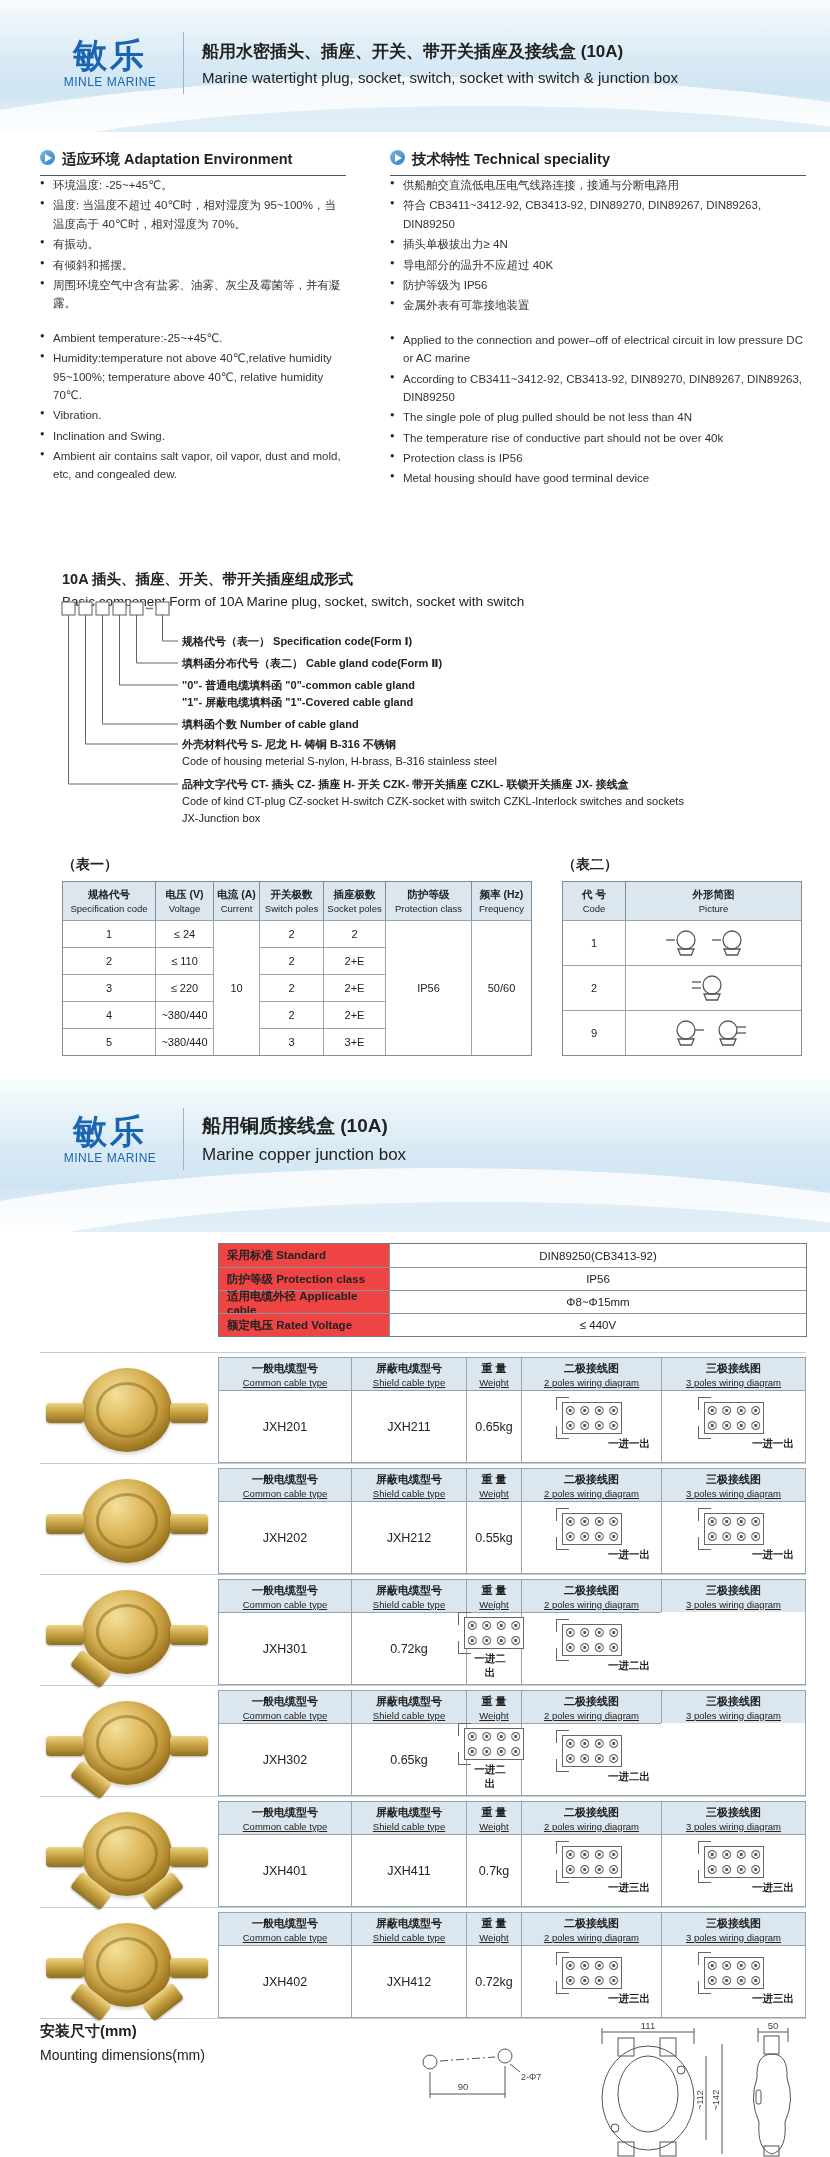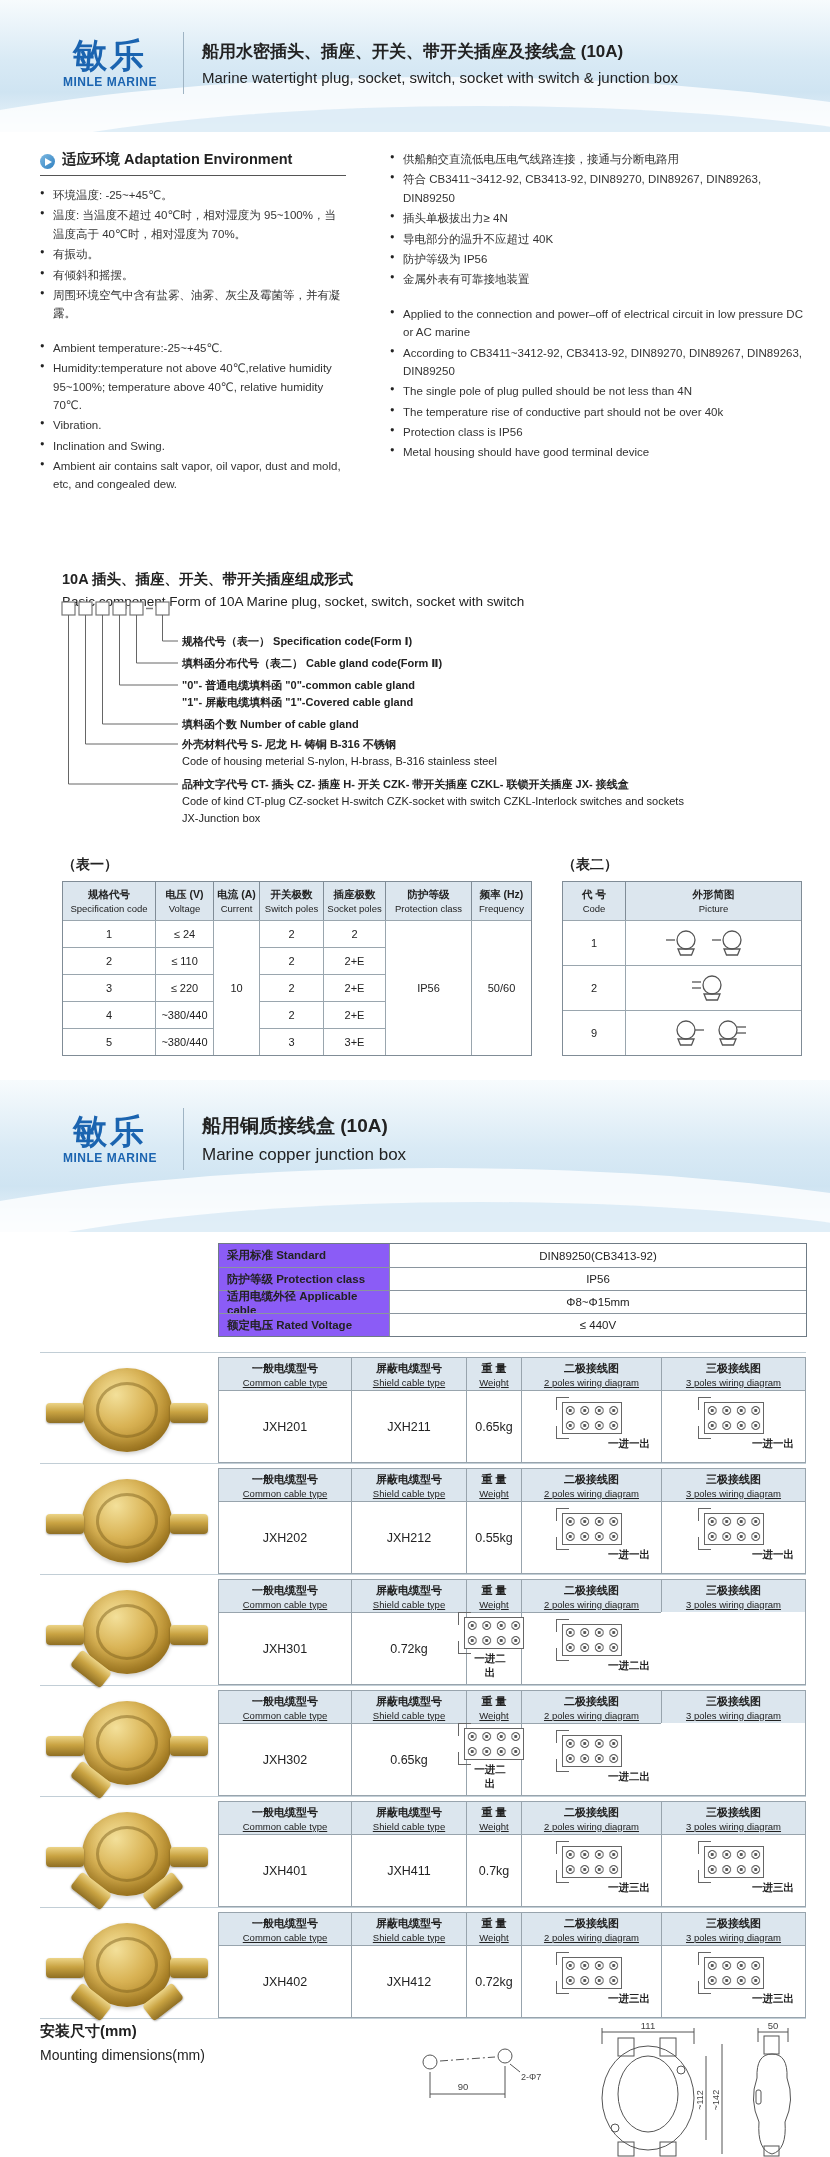--- a/index.html
+++ b/index.html
@@ -16,33 +16,33 @@
   .band-top{top:0;height:132px;}
   .band-two{top:1080px;height:152px;}
 
   
   .hdr{position:absolute;display:flex;align-items:center;z-index:3;}
   .hdr1{top:32px;left:55px;}
   .hdr2{top:1108px;left:55px;}
   .logo{text-align:center;min-width:110px;}
   .logo-cn{font-size:34px;font-weight:bold;color:#1b64b0;letter-spacing:3px;line-height:1;
            font-family:"Liberation Sans",sans-serif;}
-  .logo-en{font-size:12px;font-weight:bold;color:#1b64b0;letter-spacing:.5px;margin-top:3px;}
+  .logo-en{font-size:12px;font-weight:normal;color:#1b64b0;letter-spacing:.5px;margin-top:3px;}
   .hdr-div{width:1px;height:62px;background:#9fb4c4;margin:0 18px;}
   .hdr-titles .t-cn{font-size:17px;font-weight:bold;color:#222;}
   .hdr-titles .t-en{font-size:15px;color:#222;margin-top:6px;}
   .hdr2 .hdr-titles .t-cn{font-size:19px;}
   .hdr2 .hdr-titles .t-en{font-size:17px;}
 
   
   .sec-cols{position:absolute;top:150px;left:40px;width:766px;display:flex;z-index:2;}
   .col-l{width:306px;margin-right:44px;}
   .col-r{width:416px;}
-  .sec-head{display:flex;align-items:flex-end;border-bottom:1px solid #555;
-            padding-bottom:6px;margin-bottom:10px;}
+  .sec-head{display:flex;align-items:flex-start;border-bottom:1px solid #555;
+            padding-bottom:6px;}
   .play-icon{width:15px;height:15px;border-radius:50%;position:relative;flex:0 0 15px;
              background:linear-gradient(135deg,#7db9e2,#2f80c0);margin-right:7px;}
   .play-icon::after{content:"";position:absolute;left:5px;top:3.5px;border-left:7px solid #fff;
              border-top:4px solid transparent;border-bottom:4px solid transparent;}
   .sec-head .sh-t{font-size:14.5px;font-weight:bold;color:#222;}
   ul.blist{list-style:none;margin:0;padding:0;}
   ul.blist li{position:relative;padding-left:13px;font-size:11.5px;line-height:1.6;
               color:#333;margin-bottom:2px;}
   ul.blist li::before{content:"●";position:absolute;left:0;top:1px;font-size:7.5px;color:#222;}
   ul.blist.en{margin-top:16px;}
@@ -74,21 +74,21 @@
   .f1{grid-template-columns:92px 58px 46px 64px 62px 86px 60px;
       grid-template-rows:38px repeat(5,27px);}
   .f2{grid-template-columns:62px 176px;grid-template-rows:38px repeat(3,45px);}
   .f2wrap{margin-left:30px;}
   .picsvg{display:block;margin:auto;}
 
   
   .std{position:absolute;top:1243px;left:218px;display:grid;
        grid-template-columns:170px 417px;grid-auto-rows:23px;border:1px solid #6f7b85;
        font-size:11.5px;color:#222;background:#fff;}
-  .std .lab{background:#8b5cf6;display:flex;align-items:center;padding-left:8px;
+  .std .lab{background:#ef4444;display:flex;align-items:center;padding-left:8px;
        font-weight:bold;border-top:1px solid #8a959e;}
   .std .val{display:flex;align-items:center;justify-content:center;
        border-top:1px solid #8a959e;border-left:1px solid #8a959e;}
   .std .r0{border-top:none;}
 
   
   .prods{position:absolute;top:1352px;left:40px;width:766px;border-top:1px solid #c2ced6;}
   .prod{height:110px;border-bottom:1px solid #c2ced6;display:flex;align-items:flex-end;}
   .photo{width:178px;height:100px;position:relative;flex:0 0 178px;}
   .pbody{position:absolute;left:42px;top:5px;width:90px;height:84px;border-radius:50%;
@@ -160,20 +160,24 @@
       </ul>
       <ul class="blist en">
         <li>Ambient temperature:-25~+45℃.</li>
         <li>Humidity:temperature not above 40℃,relative humidity 95~100%; temperature above 40℃, relative humidity 70℃.</li>
         <li>Vibration.</li>
         <li>Inclination and Swing.</li>
         <li>Ambient air contains salt vapor, oil vapor, dust and mold, etc, and congealed dew.</li>
       </ul>
     </div>
     <div class="col-r">
+      <div class="sec-head">
+        <span class="play-icon"></span>
+        <span class="sh-t">技术特性 Technical speciality</span>
+      </div>
       <ul class="blist">
         <li>供船舶交直流低电压电气线路连接，接通与分断电路用</li>
         <li>符合 CB3411~3412-92, CB3413-92, DIN89270, DIN89267, DIN89263, DIN89250</li>
         <li>插头单极拔出力≥ 4N</li>
         <li>导电部分的温升不应超过 40K</li>
         <li>防护等级为 IP56</li>
         <li>金属外表有可靠接地装置</li>
       </ul>
       <ul class="blist en">
         <li>Applied to the connection and power–off of electrical circuit in low pressure DC or AC marine</li>

